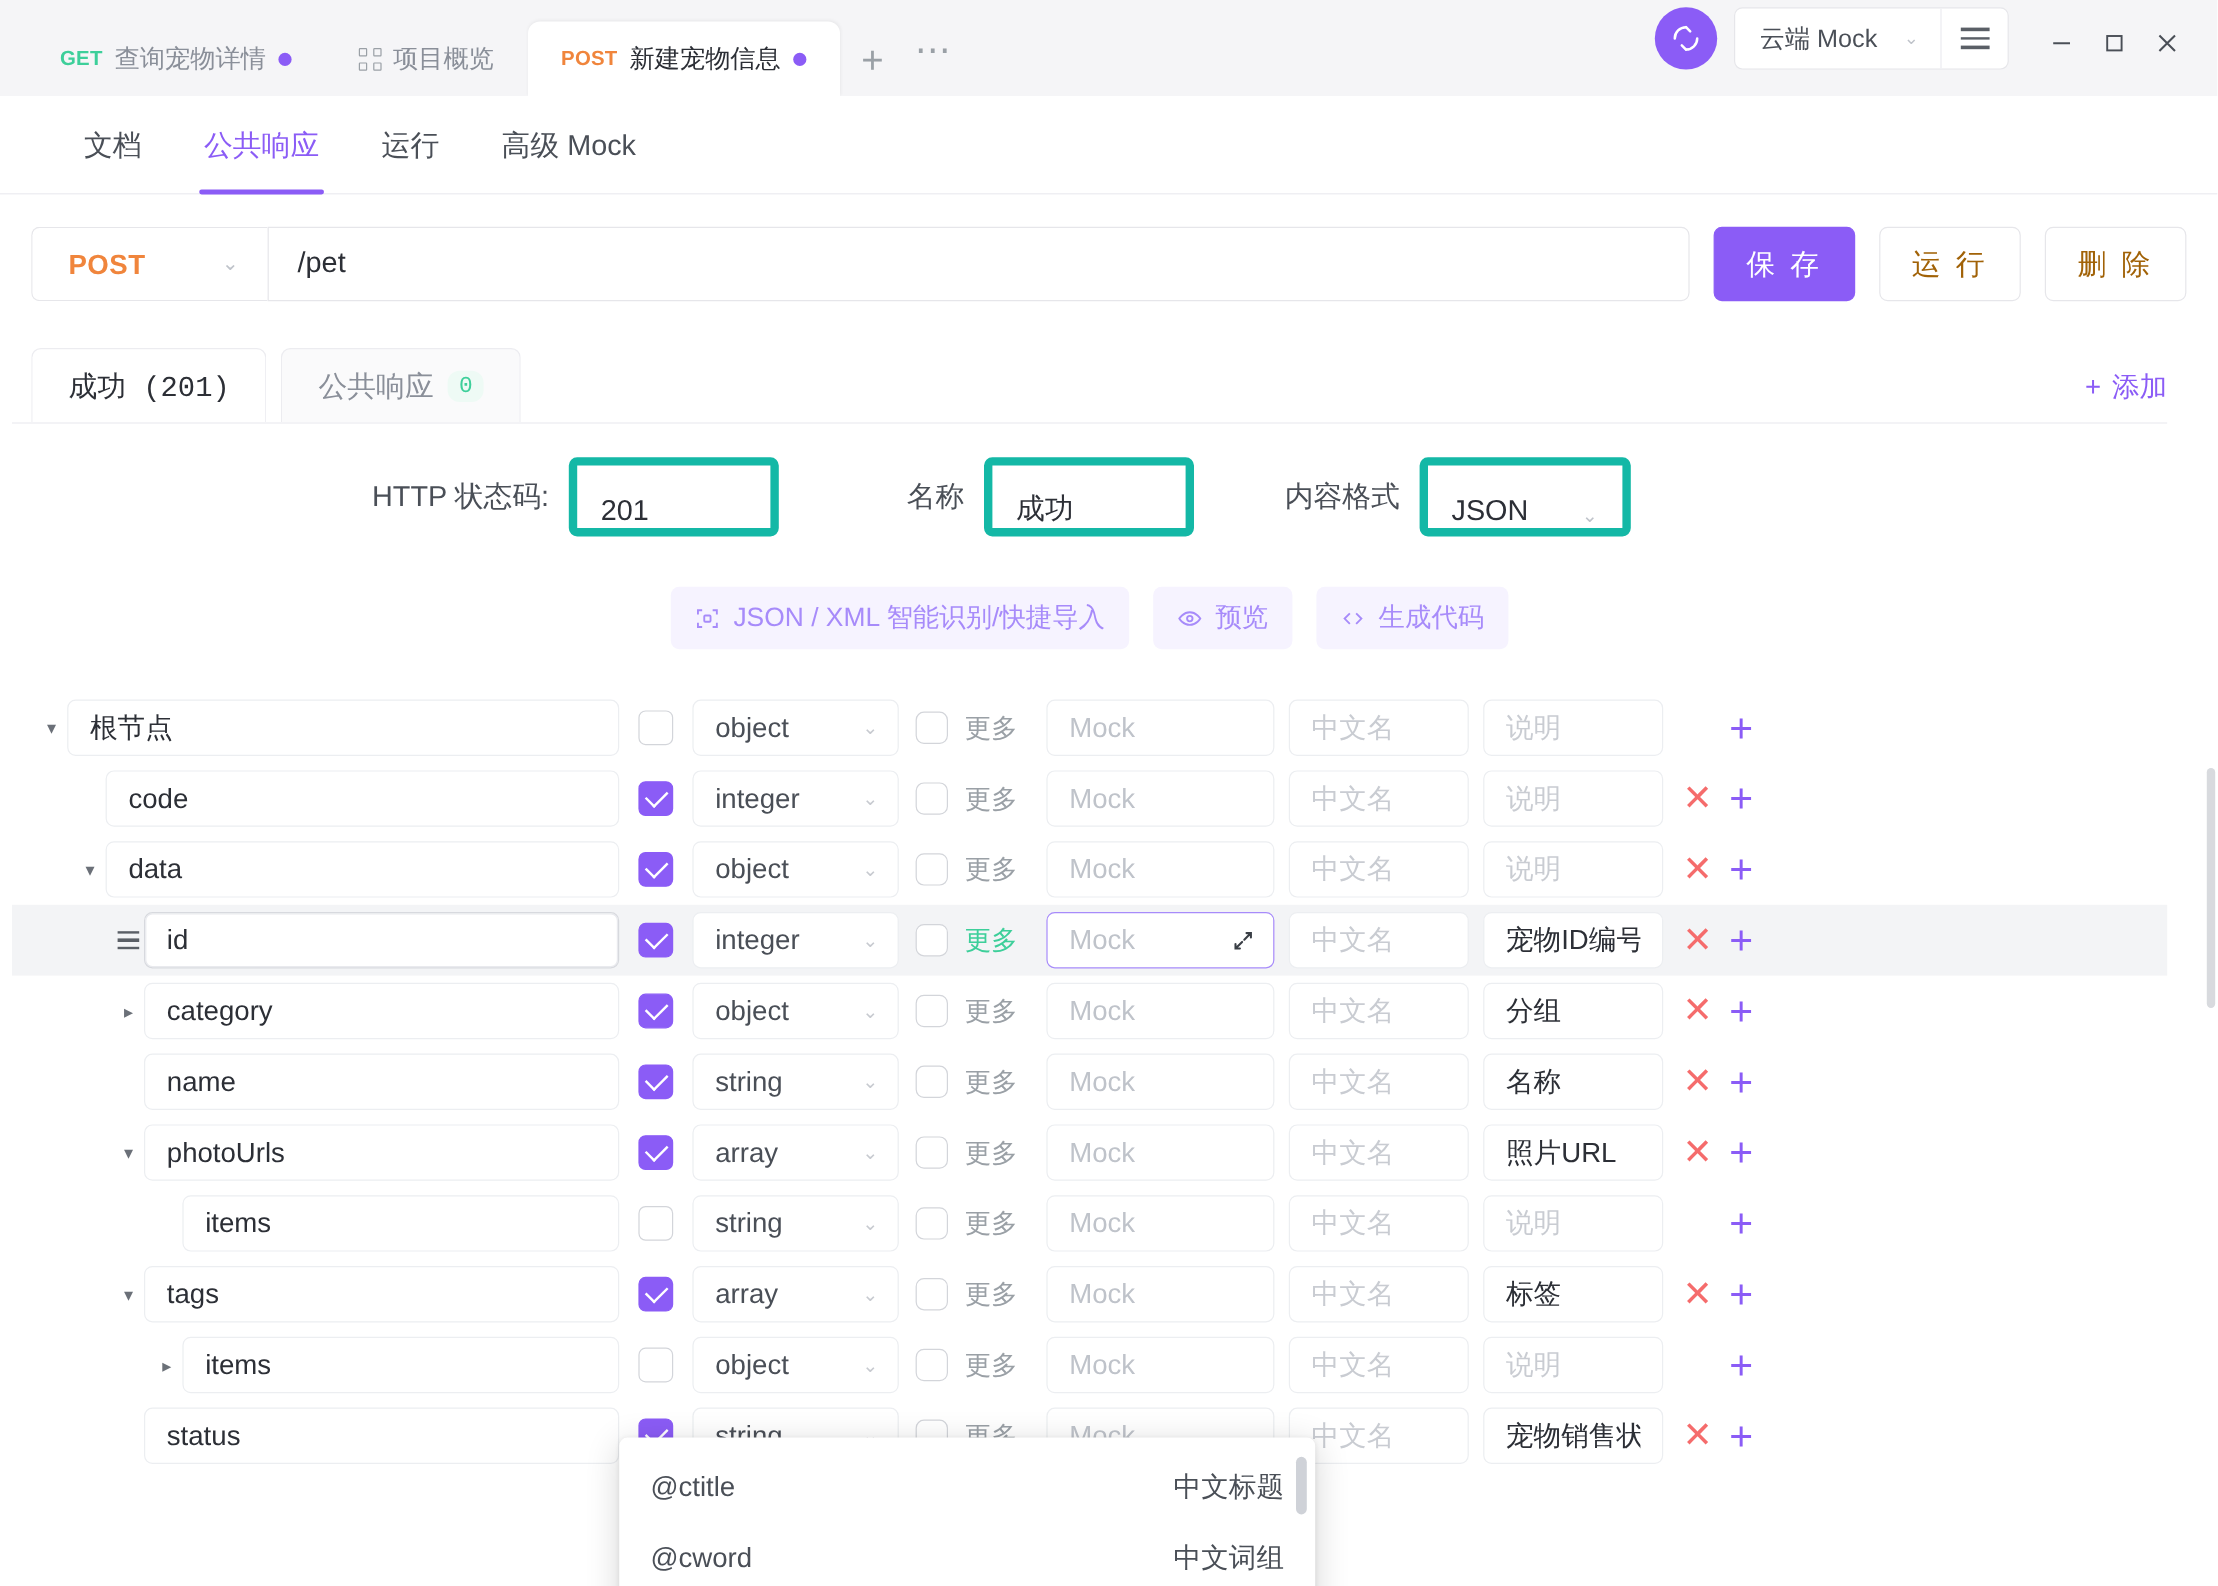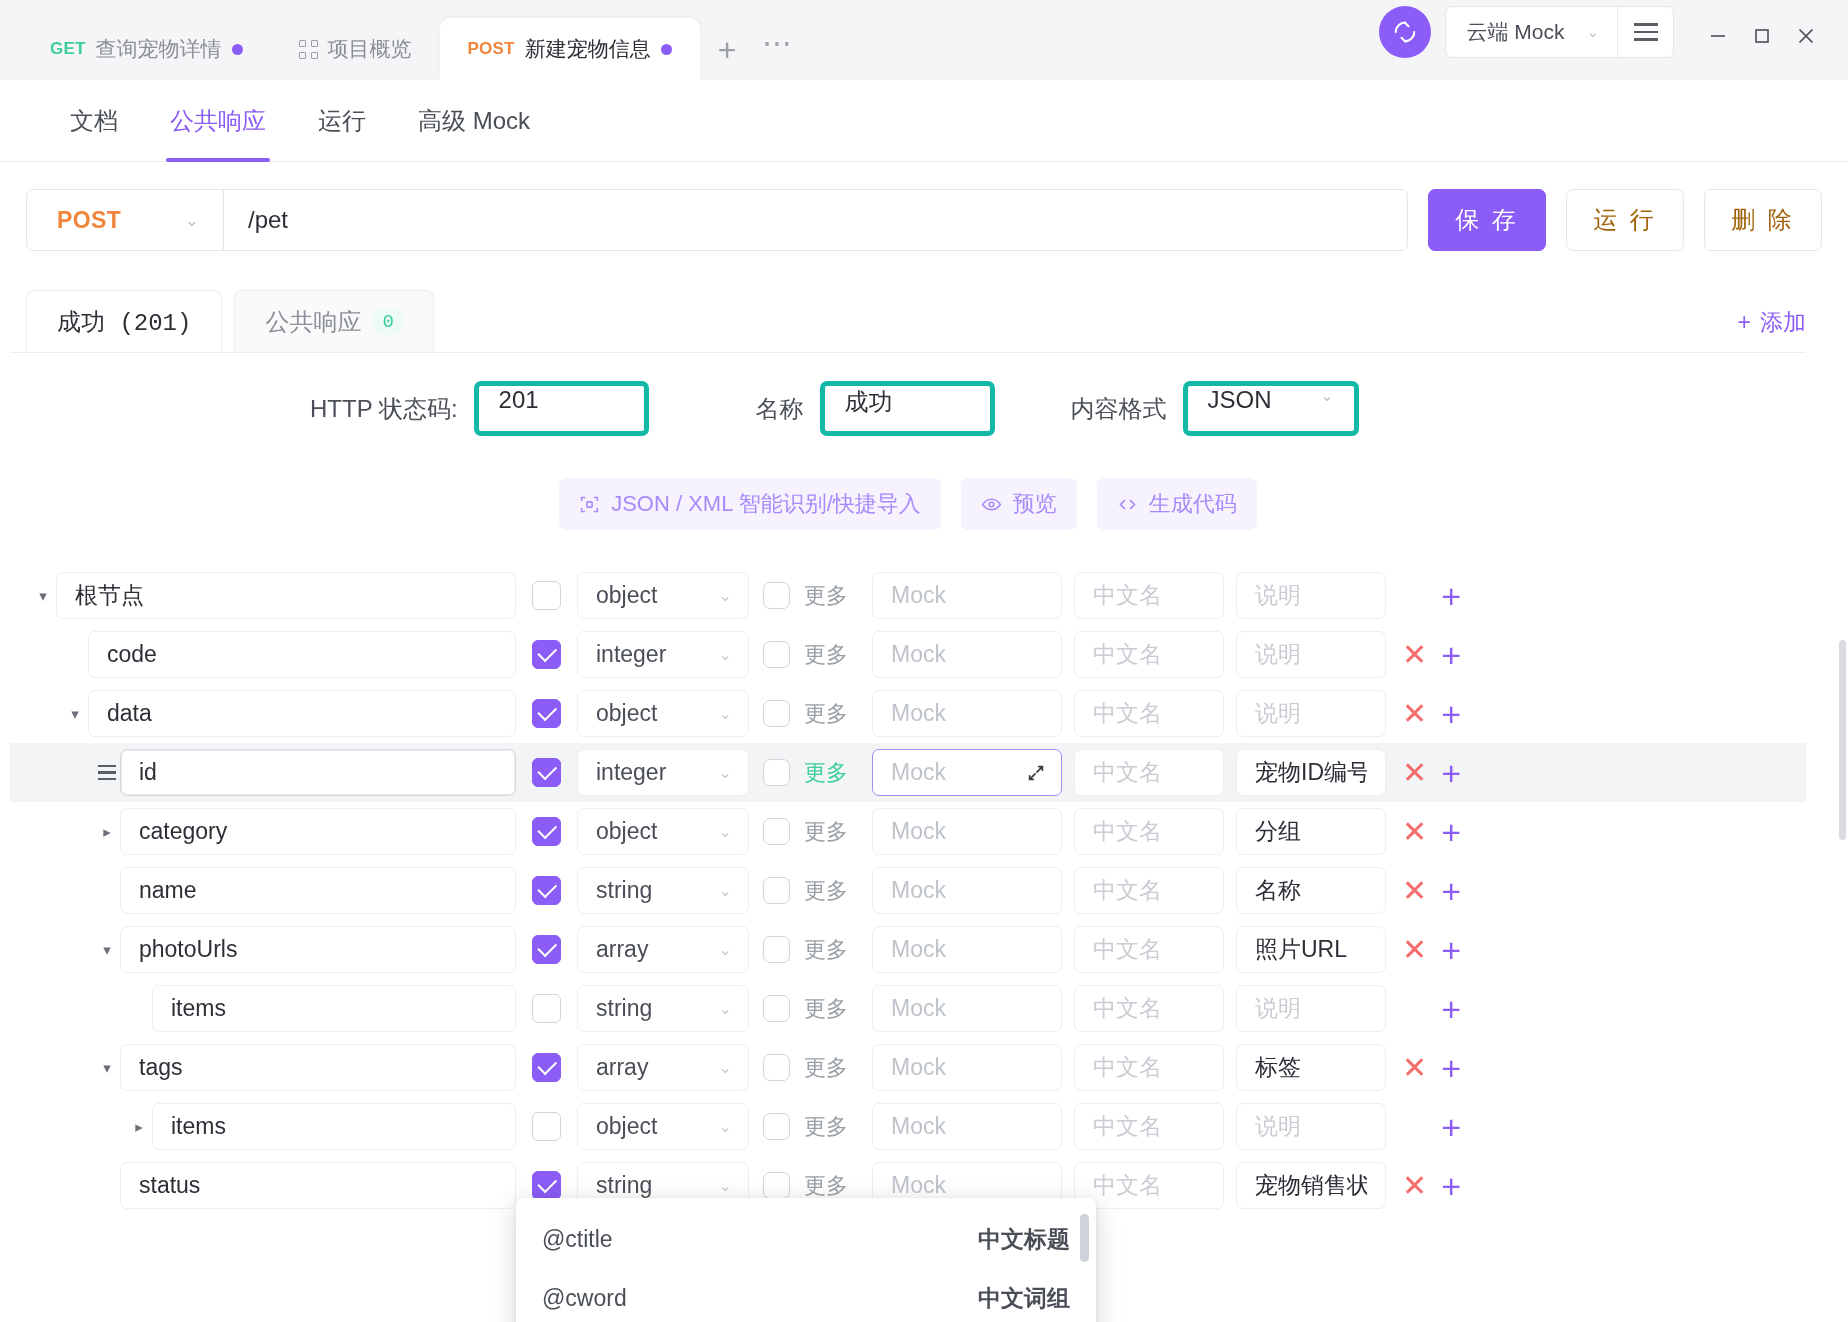--- a/index.html
+++ b/index.html
@@ -129,21 +129,21 @@
     border-top:1px solid #ececf0; background:#fff;
   }
 
   
   .metarow {
     display:flex; align-items:center; padding:28px 0 0 0; gap:0; justify-content:flex-start;
     padding-left:300px;
   }
   .metalabel { font-size:24px; color:#4a4f57; margin-right:16px; white-space:nowrap; }
   .metafield {
-    height:55px; border:5px solid #14b8a6; border-radius:7px; display:flex; align-items:flex-start;
+    height:66px; border:7px solid #14b8a6; border-radius:7px; display:flex; align-items:flex-end;
     padding:0 20px; font-size:24px; color:#2c2f36; background:#fff;
   }
   .mf-status { width:175px; }
   .mf-name { width:175px; }
   .mf-fmt { width:176px; justify-content:space-between; cursor:pointer; }
   .mf-fmt .chev { color:#bfc3ca; font-size:16px; }
   .gap1 { width:107px; }
   .gap2 { width:76px; }
 
   
@@ -225,21 +225,21 @@
     position:absolute; left:506px; top:845px; width:580px; height:445px;
     background:#fff; border-radius:7px;
     box-shadow: 0 6px 28px rgba(0,0,0,.16), 0 1px 4px rgba(0,0,0,.08);
     overflow:hidden; z-index:50;
   }
   .ddlist { padding:12px 0 0 0; }
   .dditem {
     display:flex; align-items:center; justify-content:space-between;
     padding:0 26px; height:59px; font-size:23px; color:#4a4f57; cursor:pointer;
   }
-  .dditem .right { color:#4a4f57;font-weight:bold; }
+  .dditem .right { color:#4a4f57; }
   .ddscroll {
     position:absolute; right:7px; top:16px; width:9px; height:48px;
     background:#cfd2d8; border-radius:5px;
   }
 
   
   .pagescroll {
     position:absolute; right:2px; top:640px; width:7px; height:200px;
     background:#d8dade; border-radius:4px;
   }

